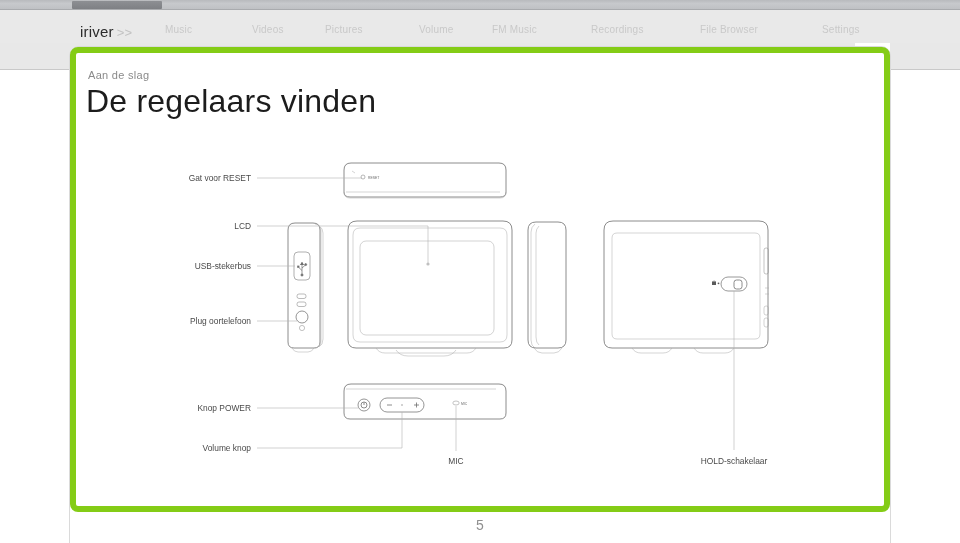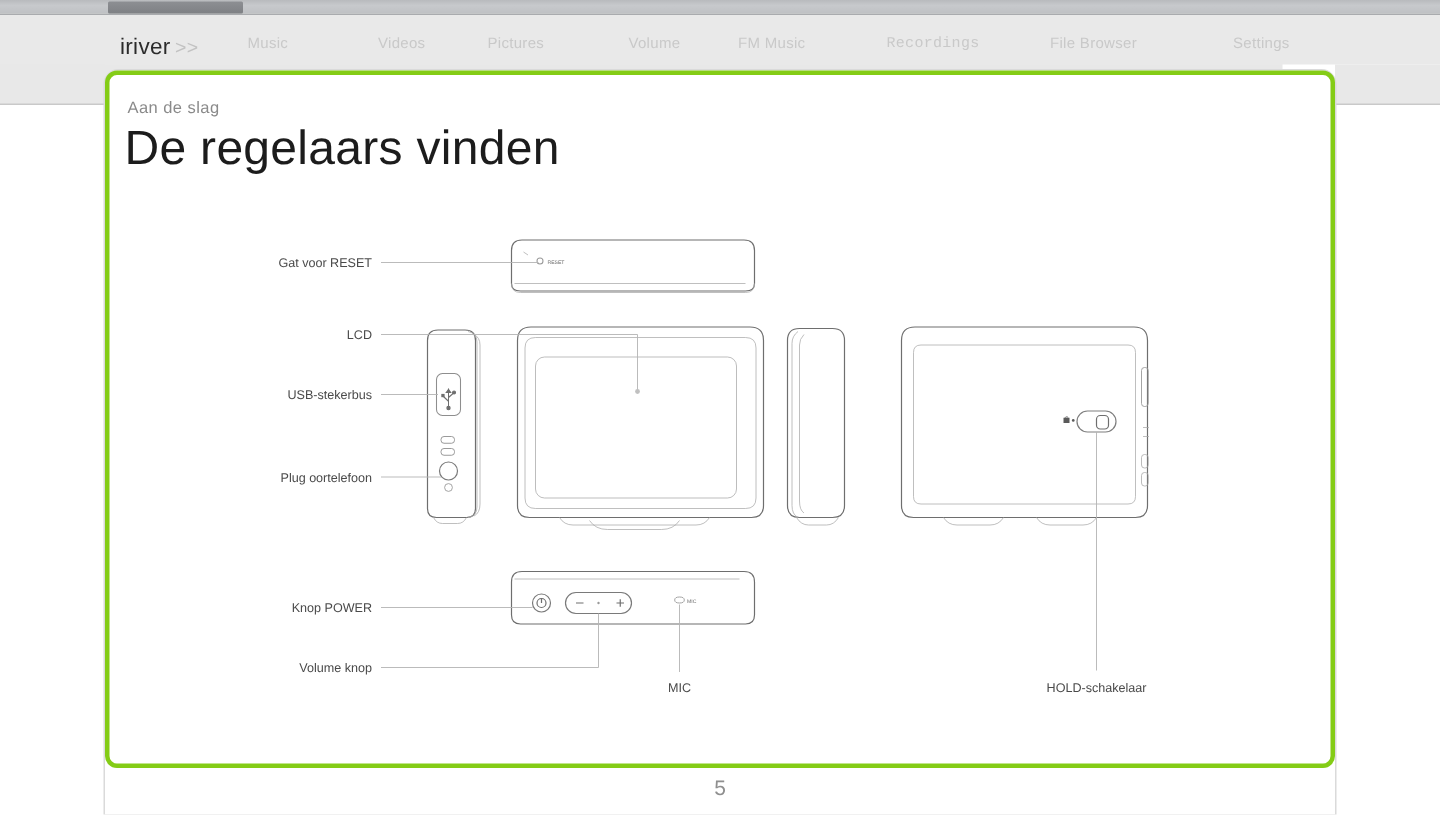--- a/index.html
+++ b/index.html
@@ -60,21 +60,21 @@
     background:#e8e8e8; border-bottom:1px solid #c9c9c9;
   }
   #graybandright{
     position:absolute; left:890px; top:43px; width:70px; height:27px;
     background:#e8e8e8; border-bottom:1px solid #c9c9c9;
   }
 
   
   #docbox{
     position:absolute; left:0px; top:0px; width:820px; height:465px;
-    border:3px solid #84cc16;
+    border:6px solid #84cc16;
     border-radius:8px;
     background:#fff;
   }
 
   #kicker{
     position:absolute; left:12px; top:16px;
     font-size:11px; color:#8a8a8a; letter-spacing:.3px;
   }
   #title{
     position:absolute; left:10px; top:30px;
@@ -106,21 +106,21 @@
   <div id="navstrip"></div>
   <div id="navitems">
     <span class="nav-logo">
       <span>iriver</span><span class="chev">&gt;&gt;</span>
     </span>
   <span class="nav-item" style="left: 165px;">Music</span>
       <span class="nav-item" style="left: 252px;">Videos</span>
       <span class="nav-item" style="left: 325px;">Pictures</span>
       <span class="nav-item" style="left: 419px;">Volume</span>
       <span class="nav-item" style="left: 492px;">FM Music</span>
-      <span class="nav-item" style="left: 591px; font-family: Liberation Mono, monospace;">Recordings</span>
+      <span class="nav-item" style="left: 591px;">Recordings</span>
       <span class="nav-item" style="left: 700px;">File Browser</span>
       <span class="nav-item" style="left: 822px;">Settings</span>
     </div>
 </div>
 
 <div id="graybandleft"></div>
 <div id="graybandright"></div>
 
 <div id="pagesheet">
 

